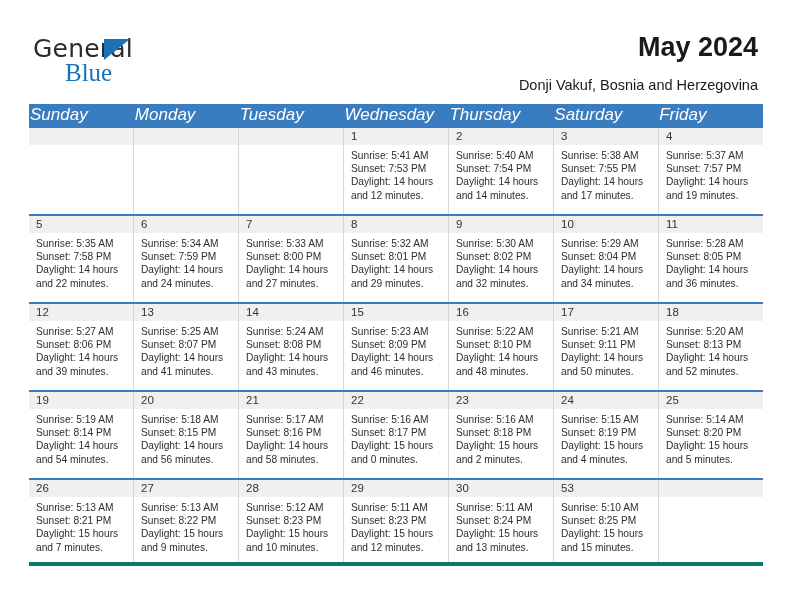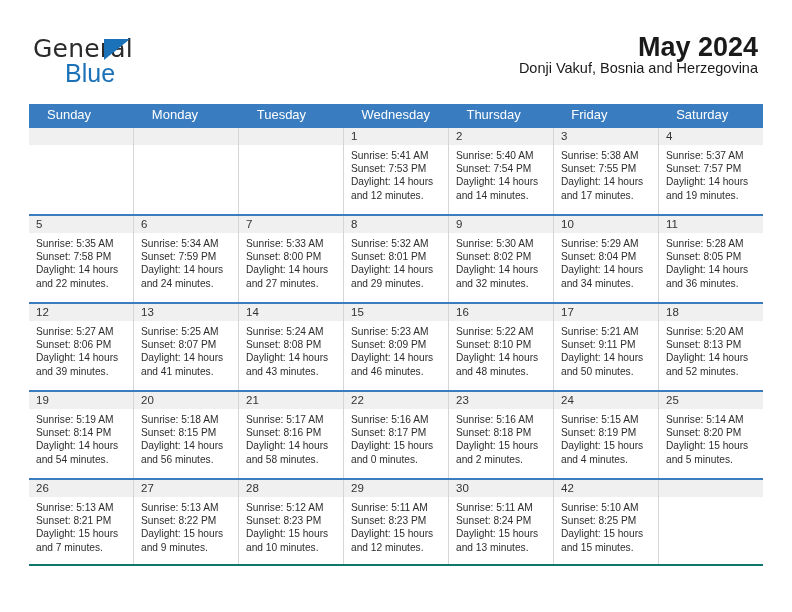--- a/index.html
+++ b/index.html
@@ -54,37 +54,37 @@
     height: 0;
     border-left: 26px solid #1b72b8;
     border-bottom: 21px solid transparent;
   }
   .logo-blue {
     position: absolute;
     left: 32px;
     top: 25px;
     font-size: 25px;
     color: #1b72b8;
-    font-family: Liberation Sans, sans-serif;
+    font-family: Liberation Serif, serif;
     font-weight: 400;
   }
   .title {
     position: absolute;
     right: 34px;
     top: 32px;
     font-size: 27px;
     color: #1a1a1a;
     font-weight: 700;
     text-align: right;
     white-space: nowrap;
   }
   .subtitle {
     position: absolute;
     right: 34px;
-    top: 60px;
+    top: 77px;
     font-size: 14.5px;
     color: #1a1a1a;
     font-weight: 400;
     text-align: right;
     white-space: nowrap;
   }
 
   
   .calendar {
     position: absolute;
@@ -93,36 +93,37 @@
     width: 734px;
   }
   .weekday-row {
     display: flex;
     background: #3a7cc0;
     height: 22px;
   }
   .weekday {
     flex: 1 1 0;
     color: #ffffff;
-    font-size: 13px;
+    font-size: 17px;
     line-height: 22px;
-    padding-left: 18px;
+    padding-left: 1px;
     box-sizing: border-box;
     white-space: nowrap;
     overflow: hidden;
+    font-style: italic;
   }
   .week {
     display: flex;
     border-top: 2px solid #3a7cc0;
     height: 88px;
     box-sizing: border-box;
     background: #ffffff;
   }
   .week:last-child {
-    border-bottom: 2px solid #0f766e;
+    border-bottom: 4px solid #0f766e;
   }
   .day {
     flex: 1 1 0;
     box-sizing: border-box;
     border-right: 1px solid #d6d6d6;
     position: relative;
     overflow: hidden;
     background: #ffffff;
   }
   .day:last-child { border-right: none; }
@@ -159,22 +160,22 @@
     <div class="subtitle">Donji Vakuf, Bosnia and Herzegovina</div>
   </div>
 
   <div class="calendar">
     <div class="weekday-row" id="weekday-row">
         <div class="weekday">Sunday</div>
         <div class="weekday">Monday</div>
         <div class="weekday">Tuesday</div>
         <div class="weekday">Wednesday</div>
         <div class="weekday">Thursday</div>
+        <div class="weekday">Saturday</div>
         <div class="weekday">Friday</div>
-        <div class="weekday">Saturday</div>
       </div>
     <div id="weeks-container">
         <div class="week">
           <div class="day empty">
             <div class="day-head"></div>
             <div class="day-body"></div>
           </div>
           <div class="day empty">
             <div class="day-head"></div>
             <div class="day-body"></div>
@@ -455,21 +456,21 @@
           <div class="day">
             <div class="day-head">30</div>
             <div class="day-body">
               <div>Sunrise: 5:11 AM</div>
               <div>Sunset: 8:24 PM</div>
               <div>Daylight: 15 hours</div>
               <div>and 13 minutes.</div>
             </div>
           </div>
           <div class="day">
-            <div class="day-head">42</div>
+            <div class="day-head">53</div>
             <div class="day-body">
               <div>Sunrise: 5:10 AM</div>
               <div>Sunset: 8:25 PM</div>
               <div>Daylight: 15 hours</div>
               <div>and 15 minutes.</div>
             </div>
           </div>
           <div class="day empty">
             <div class="day-head"></div>
             <div class="day-body"></div>

